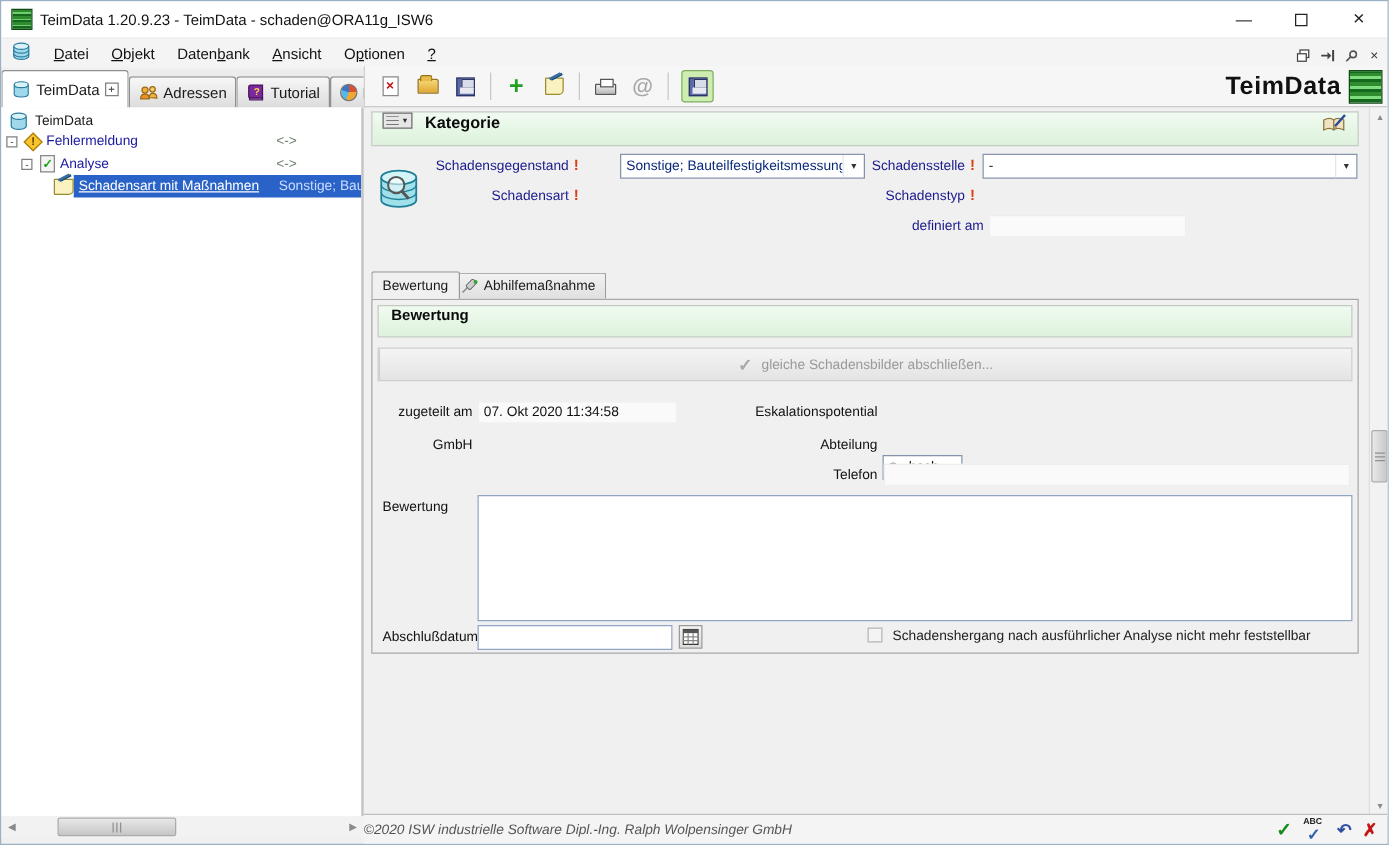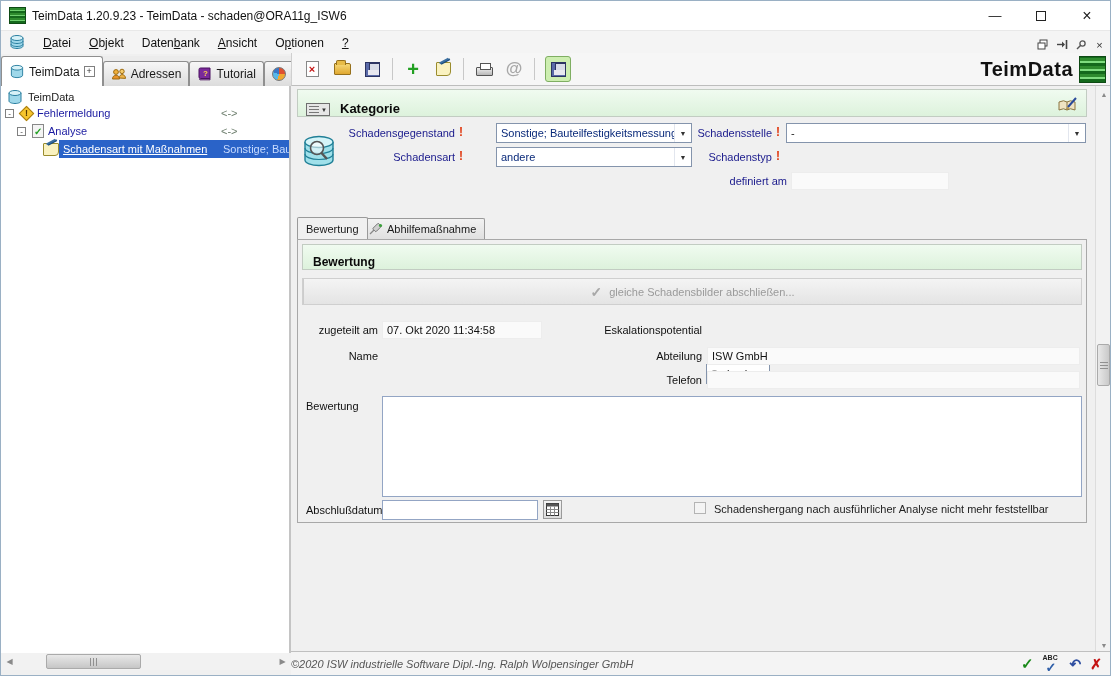--- a/index.html
+++ b/index.html
@@ -74,21 +74,21 @@
   .i-doccheck { width:12px; height:14px; background:#f4f4f4; border:1px solid #888; position:relative; }
   .i-doccheck span { position:absolute; left:1px; top:1px; color:#1e9e1e; font-size:10px; font-weight:bold; line-height:11px; }
   
   .hscroll { position:absolute; top:652px; left:0; width:290px; height:17px; background:#f2f2f2; display:flex; align-items:center; }
   .hs-btn { width:17px; height:17px; display:flex; align-items:center; justify-content:center; color:#8a8a8a; font-size:8px; }
   .hs-track { flex:1; height:17px; background:#f2f2f2; position:relative; }
   .hs-thumb { position:absolute; left:28px; width:95px; top:1px; bottom:1px; background:linear-gradient(#e8e8e8,#c6c6c6); border:1px solid #aaa; border-radius:2px; display:flex; align-items:center; justify-content:center; gap:2px; }
   .grip-v { width:1px; height:8px; background:#909090; }
   
   .main { position:absolute; top:85px; left:291px; width:803px; height:567px; background:#f0f0f0; }
-  .green-hdr { background:linear-gradient(#f0fbf0,#ddf2dc); border:1px solid #c2ccc2; display:flex; align-items:flex-end; }
+  .green-hdr { background:linear-gradient(#f0fbf0,#ddf2dc); border:1px solid #c2ccc2; display:flex; align-items:flex-start; }
   .kat-hdr { position:absolute; top:3px; left:5px; width:790px; height:28px; }
   .kat-title { font-size:13px; font-weight:bold; color:#0a0a0a; margin-left:10px; }
   .combo-widget { width:24px; height:13px; margin-left:8px; border:1px solid #6e6e6e; background:#e6e6e6; display:flex; align-items:center; }
   .combo-widget .cw-lines { flex:1; height:7px; margin-left:2px; background:repeating-linear-gradient(0deg,#777 0 1px,transparent 1px 3px); }
   .combo-widget .cw-arrow { font-size:6px; color:#333; padding:0 2px; }
   .bookpen { margin-left:auto; margin-right:8px; }
   .kat-label { position:absolute; font-size:11px; color:#1a1a8c; text-align:right; }
   .excl { position:absolute; color:#e03c14; font-weight:bold; font-size:12px; }
   .dd { position:absolute; height:20px; border:1px solid #8494ac; background:#fff; display:flex; align-items:center; font-size:11px; color:#0a2a7a; }
   .dd .dd-val { padding-left:4px; overflow:hidden; white-space:nowrap; flex:1; }
@@ -347,24 +347,20 @@
     </div>
     <span class="kat-label" style="left:398px; top:41px; width:82px;">Schadensstelle</span>
     <span class="excl" style="left:484px; top:39px;">!</span>
     <div class="dd" style="left:494px; top:37px; width:300px;">
       <span class="dd-val" style="color:#222;">-</span>
       <span class="dd-arrow">▼</span>
     </div>
 
     <span class="kat-label" style="left:20px; top:65px; width:143px;">Schadensart</span>
     <span class="excl" style="left:167px; top:63px;">!</span>
-    <div class="dd" style="left:204px; top:61px; width:196px;">
-      <span class="dd-val">andere</span>
-      <span class="dd-arrow">▼</span>
-    </div>
     <span class="kat-label" style="left:398px; top:65px; width:82px;">Schadenstyp</span>
     <span class="excl" style="left:484px; top:63px;">!</span>
 
     <span class="kat-label" style="left:380px; top:89px; width:115px;">definiert am</span>
     <span class="flat-field" style="left:499px; top:86px; width:158px;"></span>
 
     <div class="dtab active" style="left:5px; top:131px;">
       <span>Bewertung</span>
     </div>
     <div class="dtab" style="left:68px; top:132px;">
@@ -391,23 +387,22 @@
 
       <span class="bw-label" style="left:4px; top:84px; width:76px;">zugeteilt am</span>
       <span class="flat-field" style="left:84px; top:81px; width:160px;">07. Okt 2020 11:34:58</span>
       <span class="bw-label" style="left:280px; top:84px; width:124px;">Eskalationspotential</span>
       <div class="dd" style="left:408px; top:80px; width:64px;margin-top:44px;">
         <span class="radio-dot"></span>
         <span class="dd-val" style="color:#111;">hoch</span>
         <span class="dd-arrow" style="border-left:none;">▼</span>
       </div>
 
-      <span class="bw-label" style="left:4px; top:110px; width:76px;">Name</span>
+      <span class="bw-label" style="left:4px; top:110px; width:76px;">GmbH</span>
       <span class="bw-label" style="left:280px; top:110px; width:124px;">Abteilung</span>
-      <span class="flat-field" style="left:409px; top:107px; width:373px;">ISW GmbH</span>
 
       <span class="bw-label" style="left:280px; top:134px; width:124px;">Telefon</span>
       <span class="flat-field" style="left:409px; top:131px; width:373px;"></span>
 
       <span class="bw-label leftal" style="left:8px; top:160px; width:76px;">Bewertung</span>
       <textarea class="textarea" style="left: 84px; top: 156px; width: 700px; height: 101px; resize: none;" value=""></textarea>
 
       <span class="bw-label leftal" style="left:8px; top:264px; width:80px;">Abschlußdatum</span>
       <input class="inputbox" style="left: 84px; top: 260px; width: 156px;" value="">
       <span class="cal-btn" style="left:245px; top:260px;">

